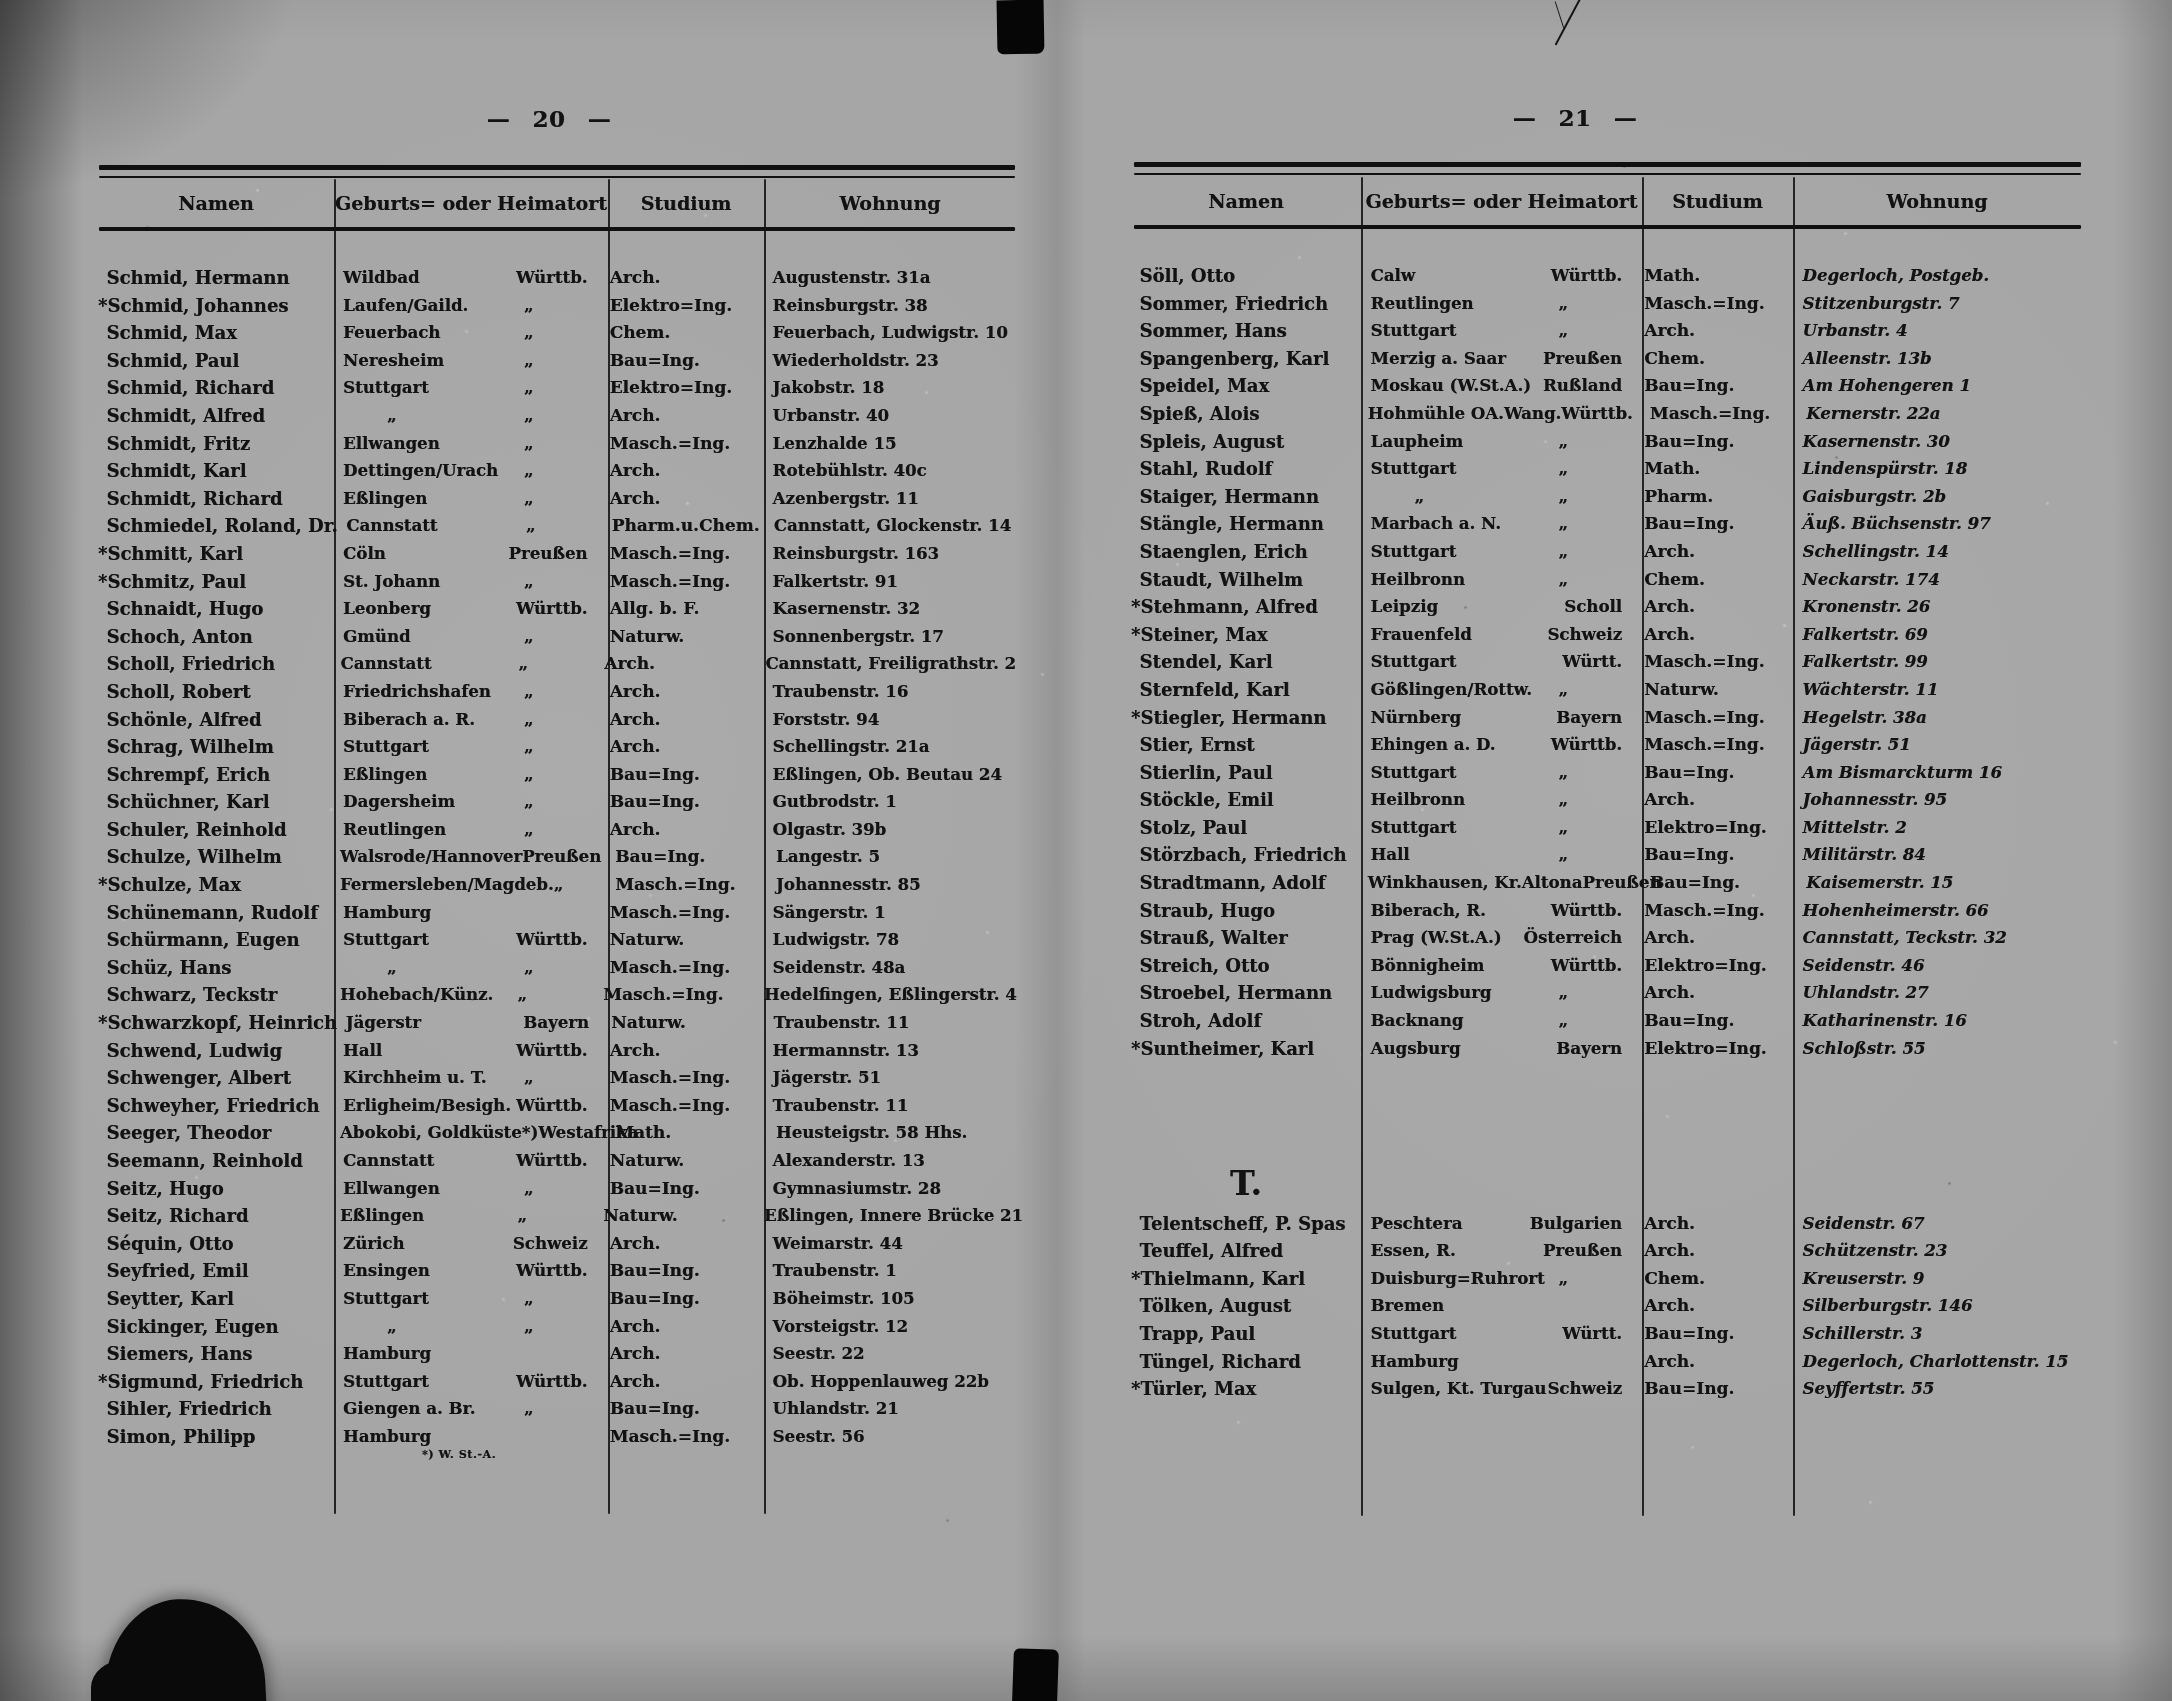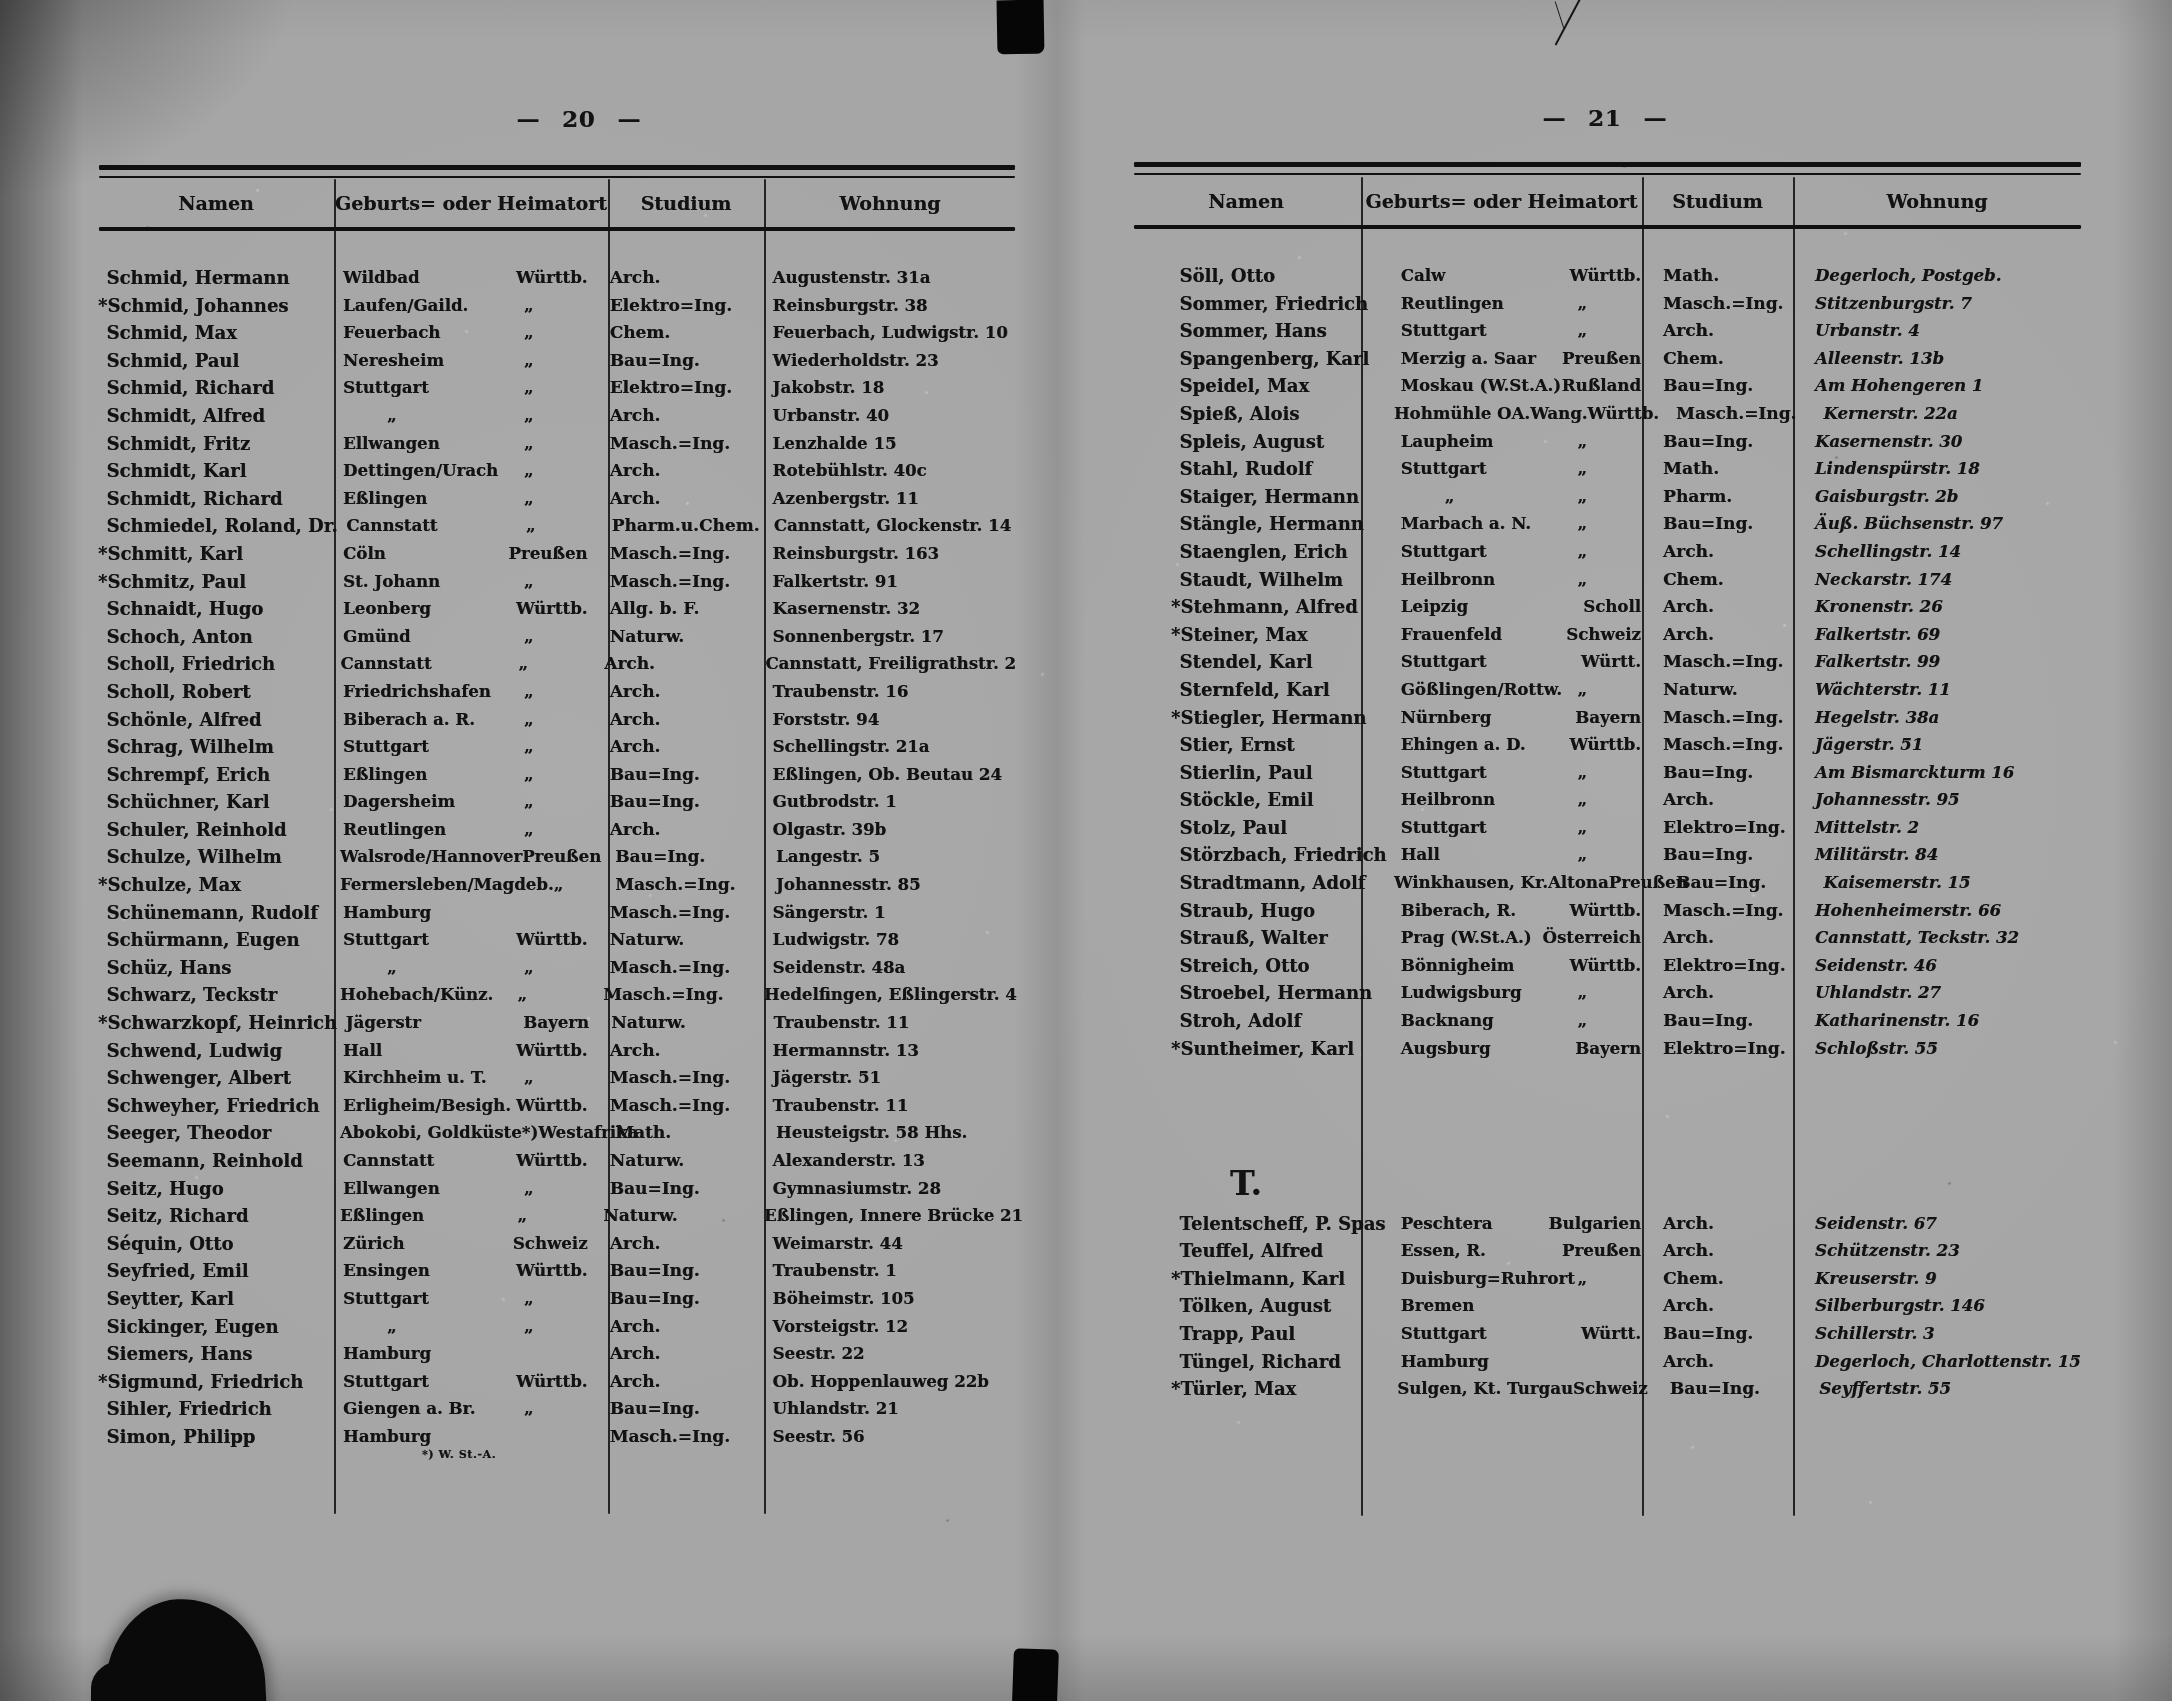--- a/index.html
+++ b/index.html
@@ -20,21 +20,21 @@
       linear-gradient(180deg, rgba(130,130,130,.20) 0px, rgba(130,130,130,0) 43px),
       linear-gradient(90deg, rgba(0,0,0,0) 1014px, rgba(85,85,85,.22) 1057px, rgba(165,165,165,.14) 1085px, rgba(0,0,0,0) 1128px),
       radial-gradient(828px 950px at 26% 45%, rgba(255,255,255,.055), rgba(255,255,255,0) 75%),
       radial-gradient(828px 950px at 75% 45%, rgba(255,255,255,.055), rgba(255,255,255,0) 75%);
     color:#121212;
   }
   .ink{ text-shadow:0.3px 0.3px 0.6px rgba(5,5,5,.55); }
 
   
   .page-label{
-    position:absolute;width:184px;text-align:right;
+    position:absolute;width:184px;text-align:center;
     font-size:23px;font-weight:700;word-spacing:13.5px;letter-spacing:0.6px;
   }
 
   
   .rule{position:absolute;background:#101010;border-radius:1.2px;}
 
   
   .vline{position:absolute;width:1.8px;background:rgba(18,18,18,.88);border-radius:1.2px;}
 
   
@@ -47,21 +47,21 @@
   .cell{overflow:visible;}
   .c-name{font-size:18px;padding-left:8.6px;}
   .c-name.starred{text-indent:-8.6px;}
   .c-ort{font-size:16.6px;display:flex;justify-content:space-between;padding-left:8.6px;padding-right:12.3px;box-sizing:border-box;}
   .c-stud{font-size:17px;padding-left:9.8px;}
   .c-addr{font-size:16.6px;padding-left:12.3px;}
   .ditto-place{padding-left:44px;}
   .ditto-state{padding-right:54px;}
 
   .p20 .c-name{width:236px;} .p20 .c-ort{width:274px;} .p20 .c-stud{width:156px;} .p20 .c-addr{width:252px;}
-  .p21 .c-name{width:230px;margin-left:40px;} .p21 .c-ort{width:281px;} .p21 .c-stud{width:151px;} .p21 .c-addr{width:288px;font-style:italic;}
+  .p21 .c-name{width:230px;} .p21 .c-ort{width:281px;} .p21 .c-stud{width:151px;} .p21 .c-addr{width:288px;font-style:italic;}
 
   .section-heading{
     width:230px;text-align:center;font-size:33px;font-weight:700;
     height:37px;line-height:37px;margin-top:103px;margin-bottom:7.4px;
   }
 
   .footnote{position:absolute;font-size:11px;font-weight:700;letter-spacing:0.6px;}
 
   
   .bind-top{position:absolute;left:997px;top:0;width:47px;height:54px;background:#060606;border-radius:0 0 7.4px 6.1px;transform:rotate(-1deg);}

